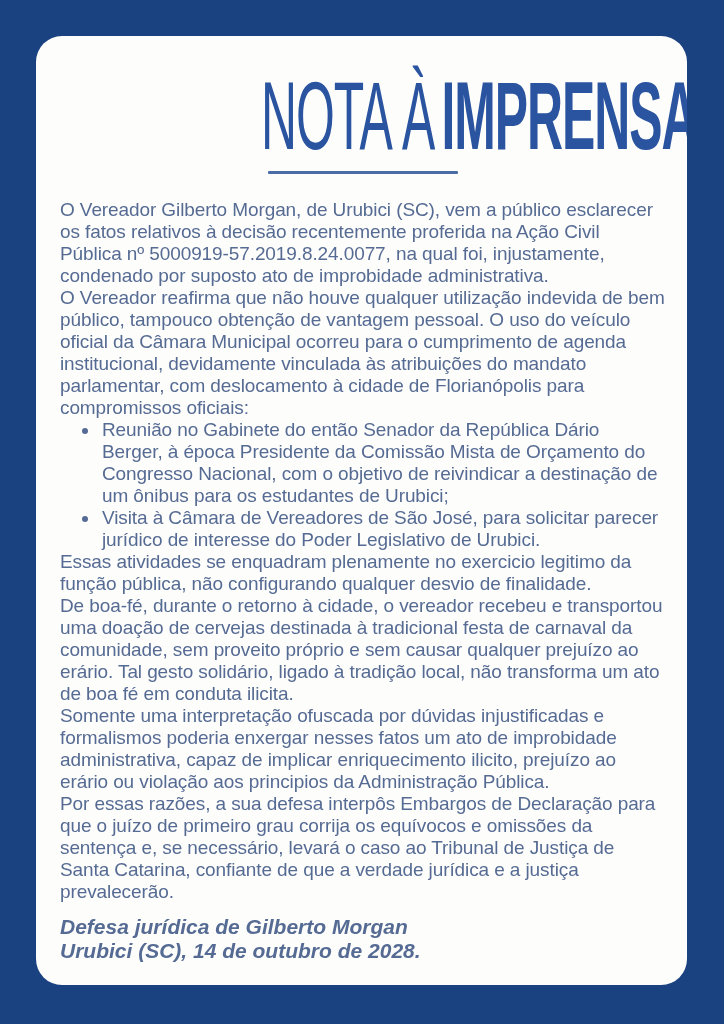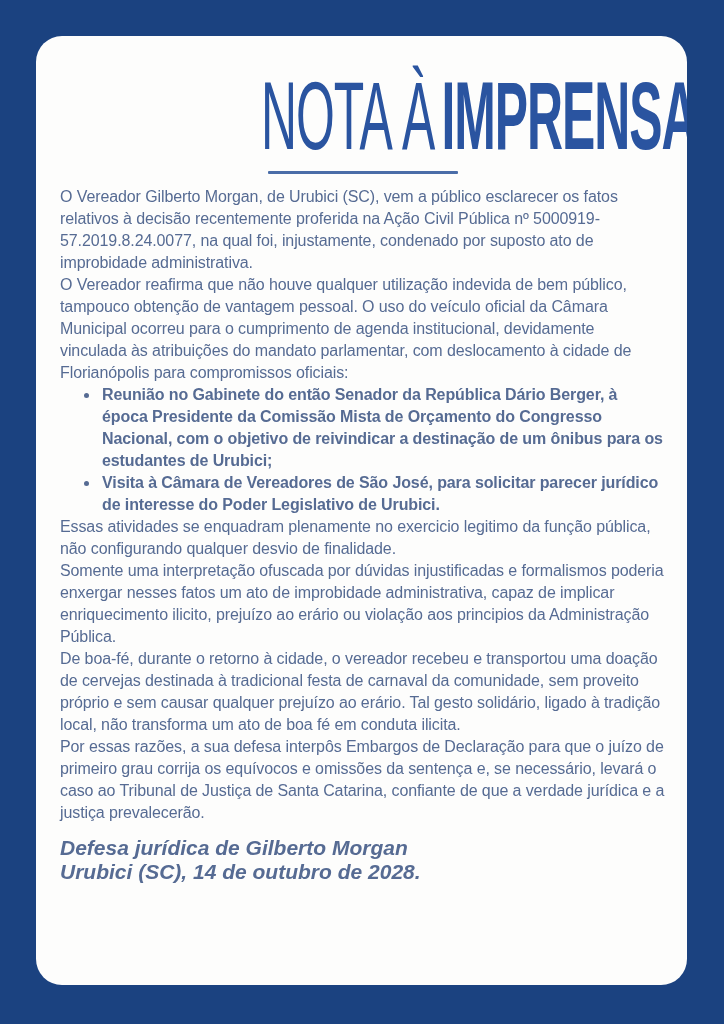--- a/index.html
+++ b/index.html
@@ -47,35 +47,34 @@
   .title .light { font-weight: 400; margin-right: 14px; }
   .title .heavy { font-weight: 700; }
   .title-rule {
     width: 190px;
     height: 3px;
     background: var(--rule_blue, #4a6da8);
     margin: 10px auto 0 auto;
     border-radius: 1px;
   }
   .body-text {
-    margin-top: 12px;
+    margin-top: 25px;
     color: var(--body_text, #566b93);
-    font-size: 16px;
+    font-size: 19px;
     line-height: 22px;
     letter-spacing: -0.1px;
   }
   .body-text p { margin: 0; }
   .body-text ul {
     margin: 0;
     padding-left: 40px;
   }
   .body-text li {
     list-style: disc outside;
     padding-left: 2px;
-    font-weight: bold;
   }
   .signature {
     margin-top: 12px;
     font-weight: 700;
     font-style: italic;
     color: var(--body_text, #566b93);
     font-size: 21px;
     line-height: 24px;
   }
 </style>
@@ -96,23 +95,23 @@
 
     <p>O Vereador reafirma que não houve qualquer utilização indevida de bem público, tampouco obtenção de vantagem pessoal. O uso do veículo oficial da Câmara Municipal ocorreu para o cumprimento de agenda institucional, devidamente vinculada às atribuições do mandato parlamentar, com deslocamento à cidade de Florianópolis para compromissos oficiais:</p>
 
     <ul>
       <li>Reunião no Gabinete do então Senador da República Dário Berger, à época Presidente da Comissão Mista de Orçamento do Congresso Nacional, com o objetivo de reivindicar a destinação de um ônibus para os estudantes de Urubici;</li>
       <li>Visita à Câmara de Vereadores de São José, para solicitar parecer jurídico de interesse do Poder Legislativo de Urubici.</li>
     </ul>
 
     <p>Essas atividades se enquadram plenamente no exercicio legitimo da função pública, não configurando qualquer desvio de finalidade.</p>
 
+    <p>De boa-fé, durante o retorno à cidade, o vereador recebeu e transportou uma doação de cervejas destinada à tradicional festa de carnaval da comunidade, sem proveito próprio e sem causar qualquer prejuízo ao erário. Tal gesto solidário, ligado à tradição local, não transforma um ato de boa fé em conduta ilicita.</p>
+
     <p>Somente uma interpretação ofuscada por dúvidas injustificadas e formalismos poderia enxergar nesses fatos um ato de improbidade administrativa, capaz de implicar enriquecimento ilicito, prejuízo ao erário ou violação aos principios da Administração Pública.</p>
-
-    <p>De boa-fé, durante o retorno à cidade, o vereador recebeu e transportou uma doação de cervejas destinada à tradicional festa de carnaval da comunidade, sem proveito próprio e sem causar qualquer prejuízo ao erário. Tal gesto solidário, ligado à tradição local, não transforma um ato de boa fé em conduta ilicita.</p>
 
     <p>Por essas razões, a sua defesa interpôs Embargos de Declaração para que o juízo de primeiro grau corrija os equívocos e omissões da sentença e, se necessário, levará o caso ao Tribunal de Justiça de Santa Catarina, confiante de que a verdade jurídica e a justiça prevalecerão.</p>
 
 
   </div>
 
   <div class="signature">
     <div>Defesa jurídica de Gilberto Morgan</div>
     <div>Urubici (SC), 14 de outubro de 2028.</div>
   </div>

